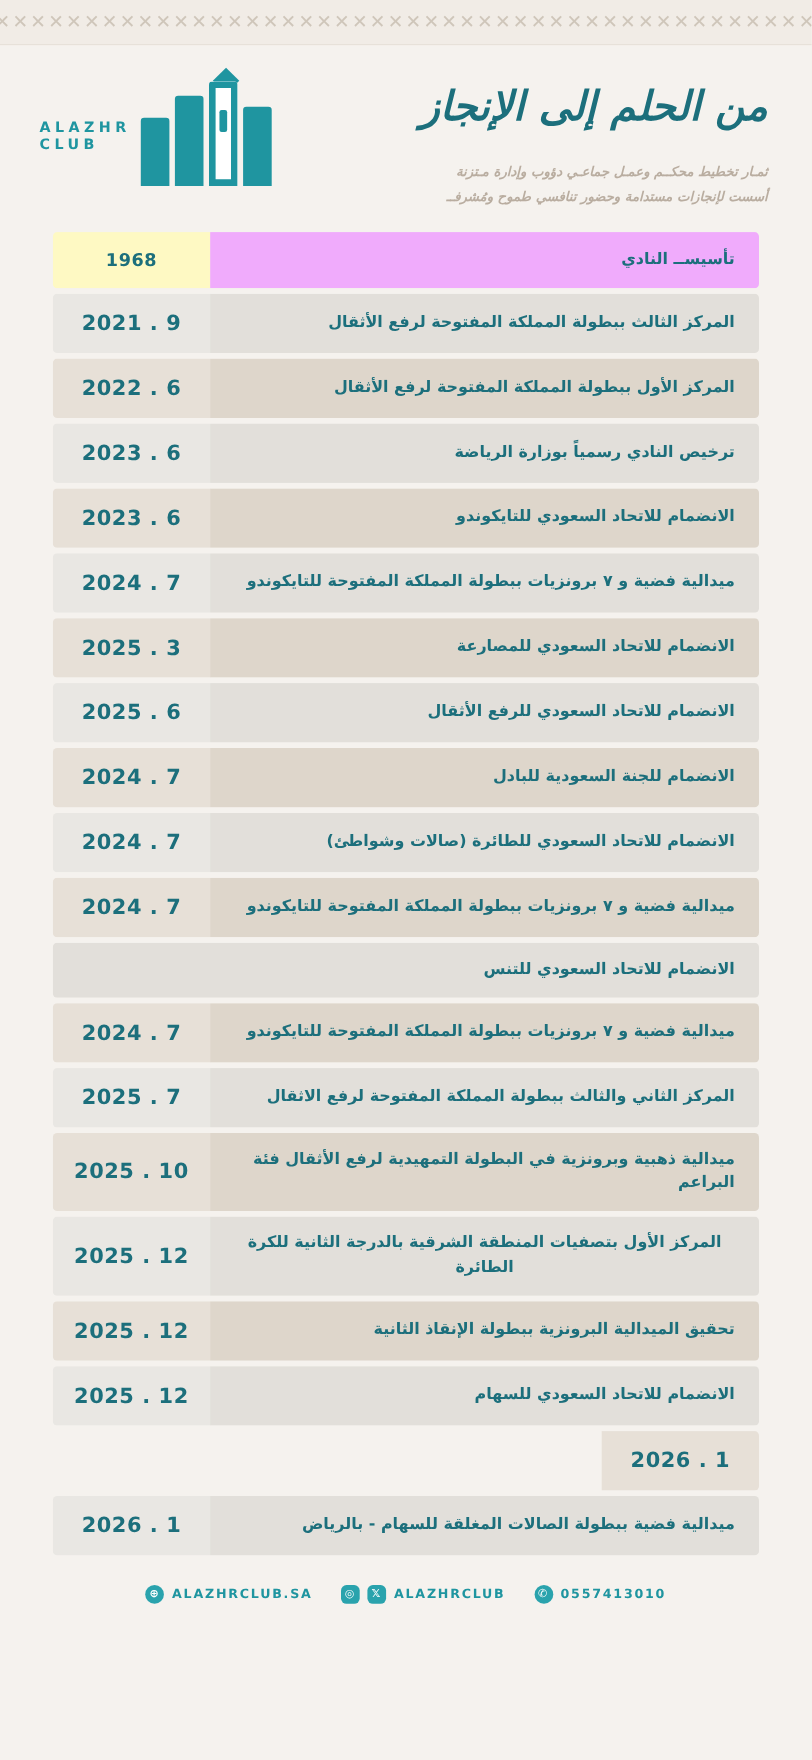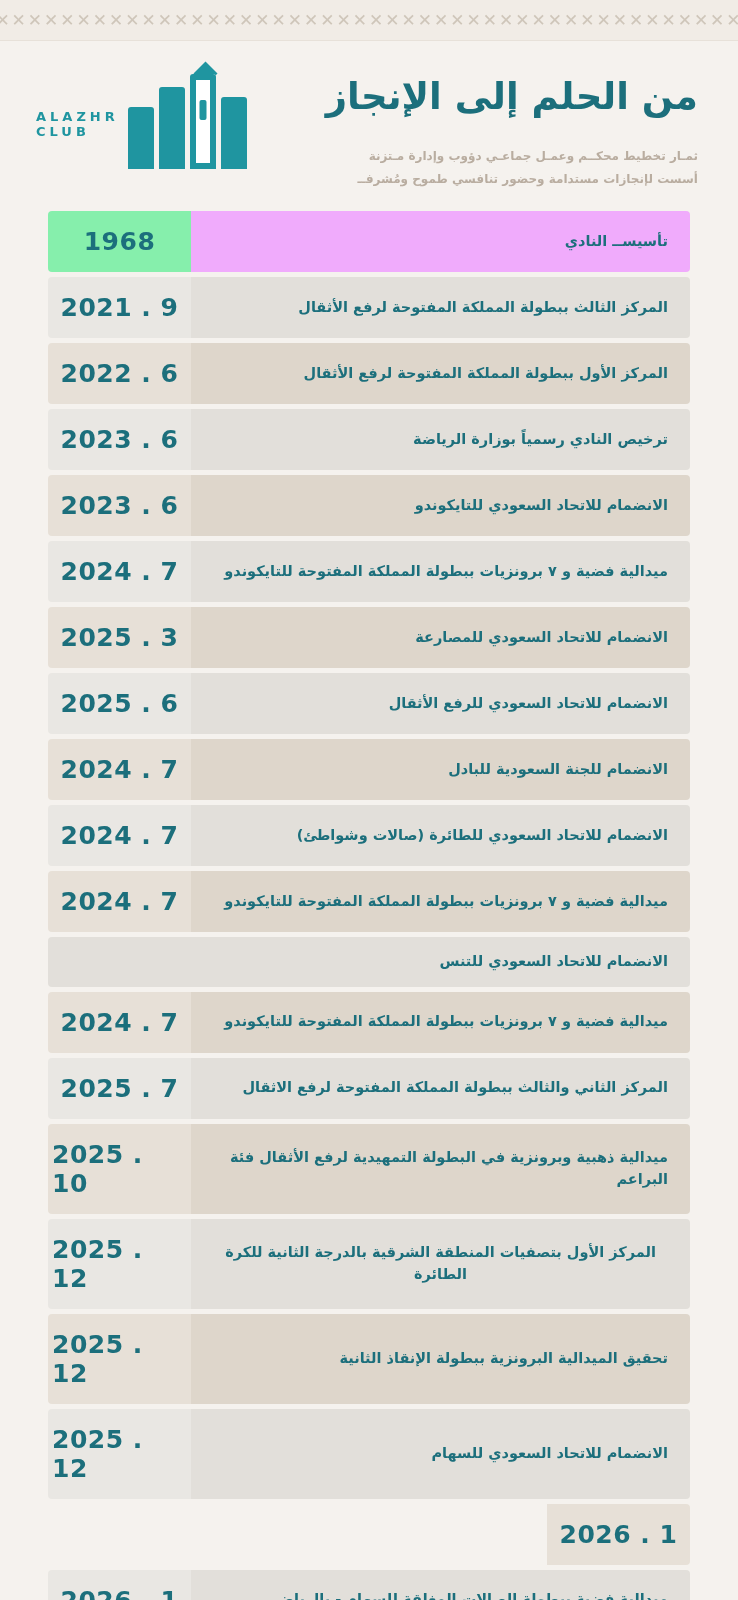--- a/index.html
+++ b/index.html
@@ -43,20 +43,21 @@
     display: flex;
     flex-direction: row-reverse;
     align-items: flex-start;
     justify-content: space-between;
     padding: 22px 40px 10px 36px;
     box-sizing: border-box;
   }
   .header-text {
     flex: 1;
     padding-top: 12px;
+    font-style: italic;
   }
   .main-title {
     font-size: 37px;
     font-weight: bold;
     color: #1c6f7c;
     margin: 0 0 26px 0;
     letter-spacing: 0px;
     line-height: 1.2;
   }
   .subtitle-line {
@@ -134,21 +135,21 @@
     margin-bottom: 5px;
     border-radius: 4px;
     overflow: hidden;
   }
   .row .year {
     width: 143px;
     flex: 0 0 143px;
     display: flex;
     align-items: center;
     justify-content: center;
-    font-size: 25px;
+    font-size: 19px;
     font-weight: bold;
     color: #1c6f7c;
     padding: 16px 4px;
     box-sizing: border-box;
     direction: ltr;
     letter-spacing: 0.5px;
   }
   .row .event {
     flex: 1;
     display: flex;
@@ -161,21 +162,21 @@
     padding: 14px 22px;
     box-sizing: border-box;
     line-height: 1.5;
   }
   
   .row.tone-a .year  { background: #e7e0d7; }
   .row.tone-a .event { background: #ded6cb; }
   .row.tone-b .year  { background: #e9e7e3; }
   .row.tone-b .event { background: #e2dfda; text-align: center; }
 
-  .row.first .year  { background: #86efac; font-size: 25px; }
+  .row.first .year  { background: #fef9c3; font-size: 16px; }
   .row.first .event { background: #f0abfc; }
 
   
   .footer {
     display: flex;
     align-items: center;
     justify-content: center;
     gap: 10px;
     padding: 16px 0 20px 0;
     direction: ltr;

